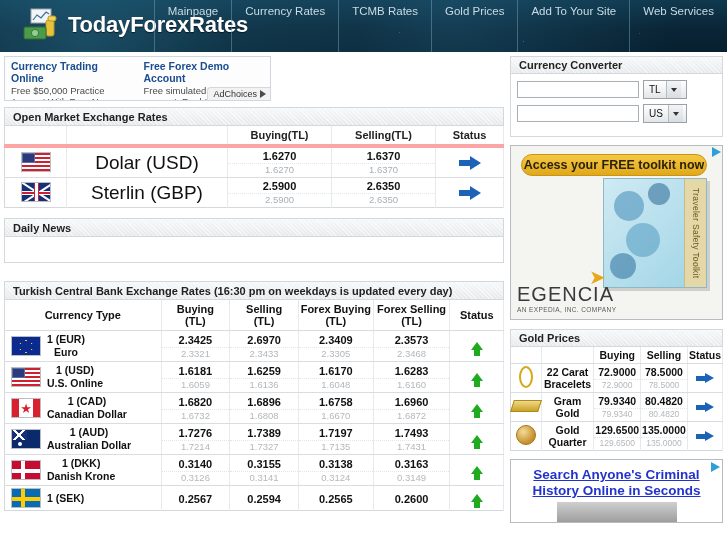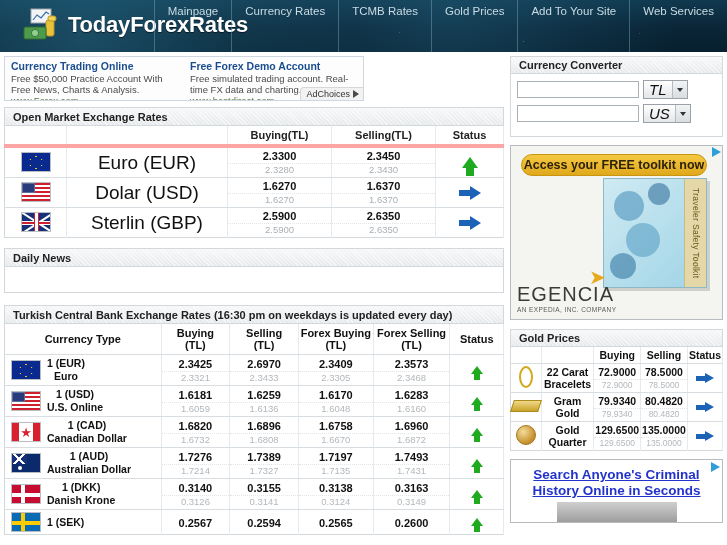--- a/index.html
+++ b/index.html
@@ -61,21 +61,21 @@
   }
 
   
   #body-area { position: relative; width: 727px; }
   #left-col { position: absolute; left: 0; top: 0; width: 508px; }
   #right-col { position: absolute; left: 510px; top: 0; width: 217px; }
 
   
   #top-ad {
     margin: 4px 0 0 4px;
-    width: 360px; height: 45px;
+    width: 267px; height: 45px;
     border: 1px solid #cfd8e0;
     background: #fdfdfd;
     position: relative;
     overflow: hidden;
     display: flex;
   }
   .ad-unit { width: 50%; padding: 3px 6px 0 6px; }
   .ad-title {
     color: #1a4d8f; font-size: 10.5px; font-weight: bold;
     line-height: 12px; margin-bottom: 1px;
@@ -272,21 +272,21 @@
     padding: 6px 6px 8px 6px;
   }
   .conv-row { display: flex; align-items: center; gap: 4px; margin-bottom: 5px; }
   .conv-input {
     width: 122px; height: 17px; border: 1px solid #a9b0b6; background: #fff;
     font-size: 11px; padding: 0 3px; font-family: "Liberation Sans", sans-serif;
   }
   .conv-select {
     height: 19px; min-width: 44px;
     border: 1px solid #9aa1a7; background: linear-gradient(180deg,#fff,#e3e6e9);
-    display: flex; align-items: center; font-size: 15px; color: #111; font-style: italic;
+    display: flex; align-items: center; font-size: 10px; color: #111;
   }
   .conv-select .lab { padding: 0 5px; }
   .conv-select .caret {
     border-left: 1px solid #b6bcc1; padding: 0 4px; height: 100%;
     display: flex; align-items: center; background: linear-gradient(180deg,#f2f4f5,#d9dde0);
   }
   .caret-tri { width:0;height:0;border-left:3.5px solid transparent;border-right:3.5px solid transparent;border-top:4px solid #333; }
 
   
   #ad-egencia {
@@ -427,37 +427,20 @@
           <tbody>
               <tr>
             <th class="om-flagcell"></th>
             <th></th>
             <th class="om-valcell">Buying(TL)</th>
             <th class="om-valcell">Selling(TL)</th>
             <th class="om-statuscell">Status</th>
           </tr>
           <tr class="row-sep">
             <td>
-              <span class="flag flag-eu"></span>
-            </td>
-            <td class="om-namecell">Euro (EUR)</td>
-            <td>
-              <div class="val-main">2.3300</div>
-              <div class="val-sub">2.3280</div>
-            </td>
-            <td>
-              <div class="val-main">2.3450</div>
-              <div class="val-sub">2.3430</div>
-            </td>
-            <td>
-              <div class="arrow-up"></div>
-            </td>
-          </tr>
-          <tr class="row-sep">
-            <td>
               <span class="flag flag-us"></span>
             </td>
             <td class="om-namecell">Dolar (USD)</td>
             <td>
               <div class="val-main">1.6270</div>
               <div class="val-sub">1.6270</div>
             </td>
             <td>
               <div class="val-main">1.6370</div>
               <div class="val-sub">1.6370</div>
@@ -490,21 +473,21 @@
           </table>
       </div>
 
       <div class="panel" style="margin-top:10px;">
         <div class="panel-head">
           <span>Daily News</span>
         </div>
         <div style="height:26px;border:1px solid #d3d8dd;border-top:none;background:#fff;"></div>
       </div>
 
-      <div class="panel" style="margin-top:12px;">
+      <div class="panel" style="margin-top:18px;">
         <div class="panel-head">
           <span>Turkish Central Bank Exchange Rates (16:30 pm on weekdays is updated every day)</span>
         </div>
         <table class="tcmb">
           <tbody>
               <tr>
             <th style="width:155px">
               <div>Currency Type</div>
             </th>
             <th style="width:68px">

